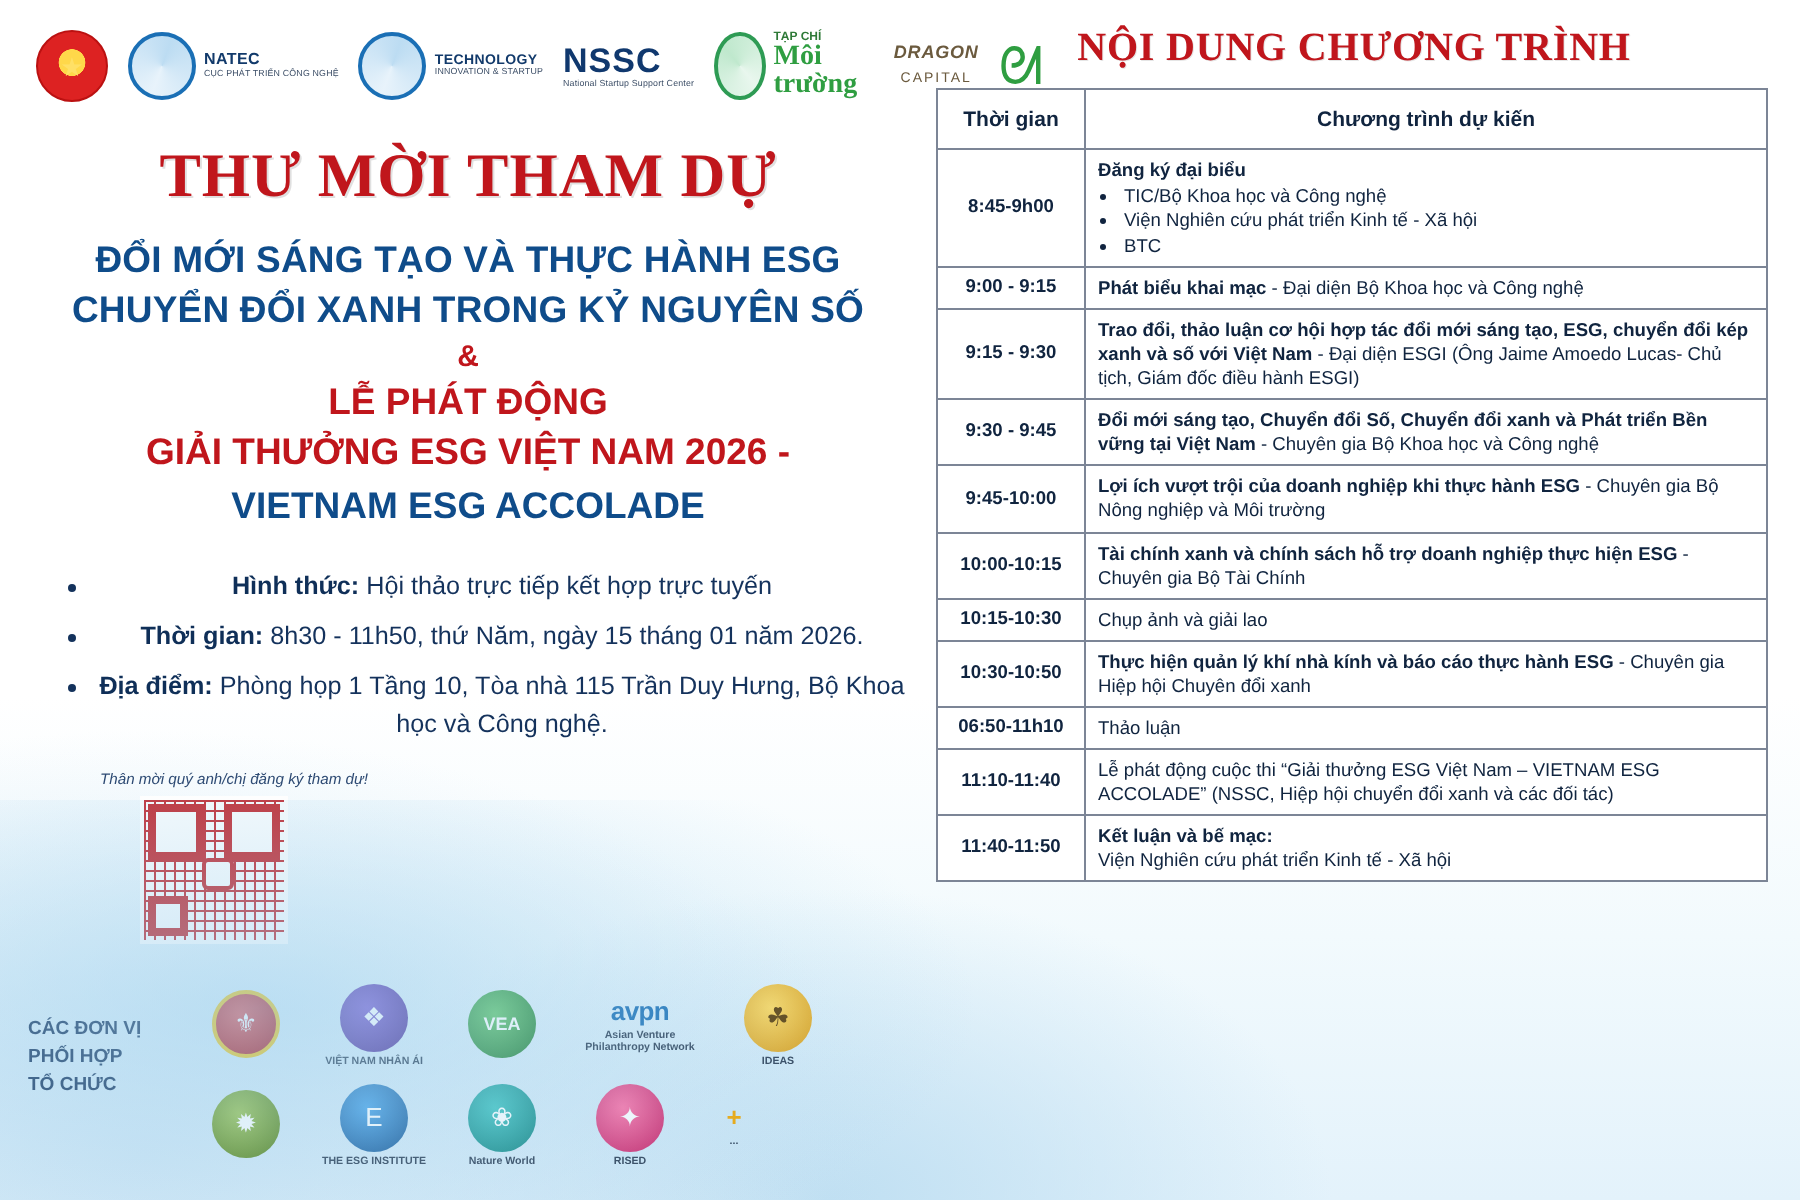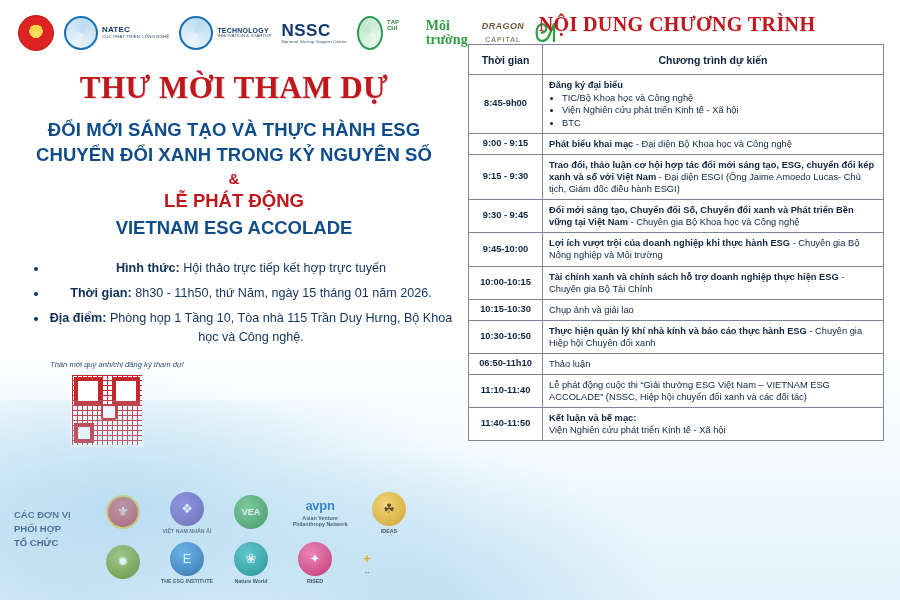--- a/index.html
+++ b/index.html
@@ -52,21 +52,21 @@
     width: 34px; height: 34px; border-radius: 50%;
     border: 2px solid #1a6fb5;
     background: conic-gradient(from 200deg, #e8f3fb, #bcdcf2, #e8f3fb);
     position: relative;
   }
   .logo-circle.green { border-color: #2e9b54; background: conic-gradient(from 140deg,#e9f7ee,#bfe8cd,#e9f7ee); }
   .logo-txt-wrap { display: flex; flex-direction: column; line-height: 1.05; }
   .logo-txt-main { font-weight: bold; font-size: 8px; color: #123a6b; letter-spacing: .2px; }
   .logo-txt-sub { font-size: 4.4px; color: #3b4d66; letter-spacing: .1px; white-space: nowrap; }
   .nssc { font-size: 17px; font-weight: bold; color: #10386e; letter-spacing: .5px; }
-  .moitruong { display: flex; flex-direction: row; line-height: 1; gap: 23px; }
+  .moitruong { display: flex; flex-direction: column; line-height: 1; }
   .moitruong .t1 { font-size: 6px; color: #2f7a38; font-weight: bold; }
   .moitruong .t2 { font-size: 14px; color: #2f9e41; font-weight: bold; font-family: "Liberation Serif", serif; }
   .dragon { display: flex; flex-direction: column; line-height: 1.1; color: #6b5a3e; }
   .dragon .d1 { font-size: 9px; font-weight: bold; letter-spacing: .4px; font-style: italic; }
   .dragon .d2 { font-size: 7px; letter-spacing: 1px; }
   .leafmark { font-size: 26px; color: #2f9e41; line-height: 1; }
 
   .title-main {
     margin-top: 14px; text-align: center;
     font-family: "Liberation Serif", serif;
@@ -234,20 +234,21 @@
 
     <div class="title-sub">
       <div>ĐỔI MỚI SÁNG TẠO VÀ THỰC HÀNH ESG</div>
       <div>CHUYỂN ĐỔI XANH TRONG KỶ NGUYÊN SỐ</div>
     </div>
 
     <div class="amp">&amp;</div>
 
     <div class="title-launch">
       <div>LỄ PHÁT ĐỘNG</div>
+      <div>GIẢI THƯỞNG ESG VIỆT NAM 2026 -</div>
     </div>
     <div class="title-award">VIETNAM ESG ACCOLADE</div>
 
     <div class="info">
       <ul>
         <li>
           <b>Hình thức:</b>
           <span>Hội thảo trực tiếp kết hợp trực tuyến</span>
         </li>
         <li>

